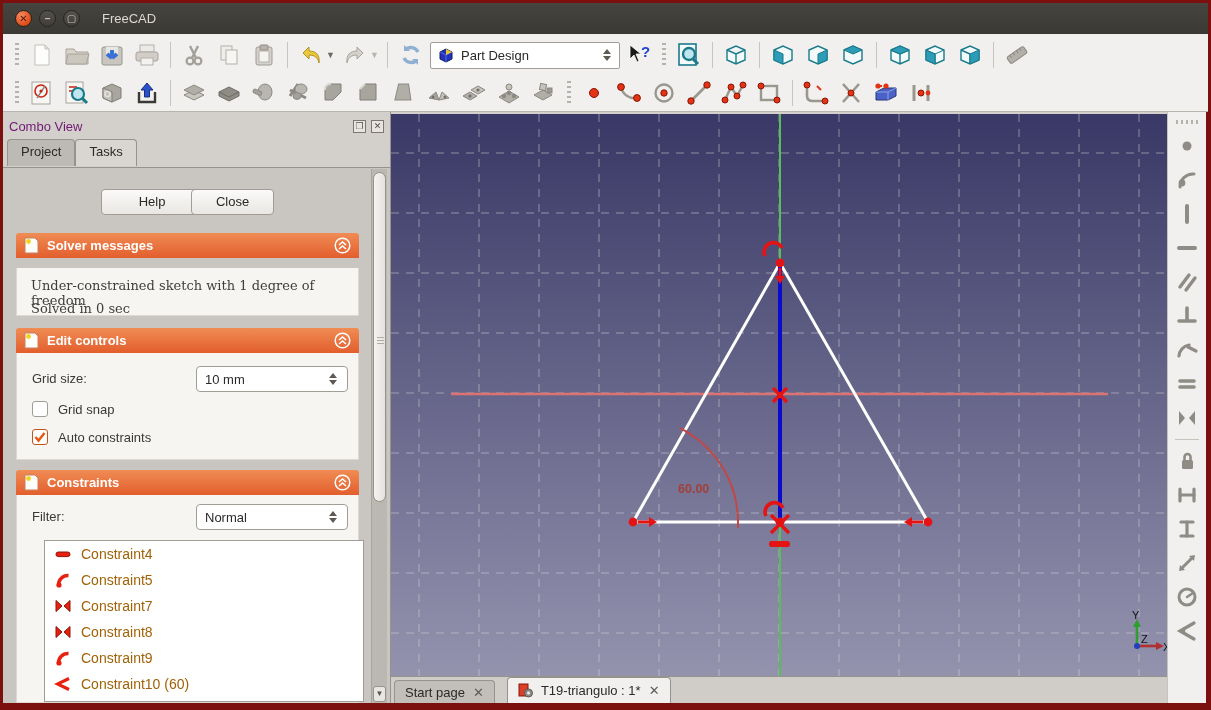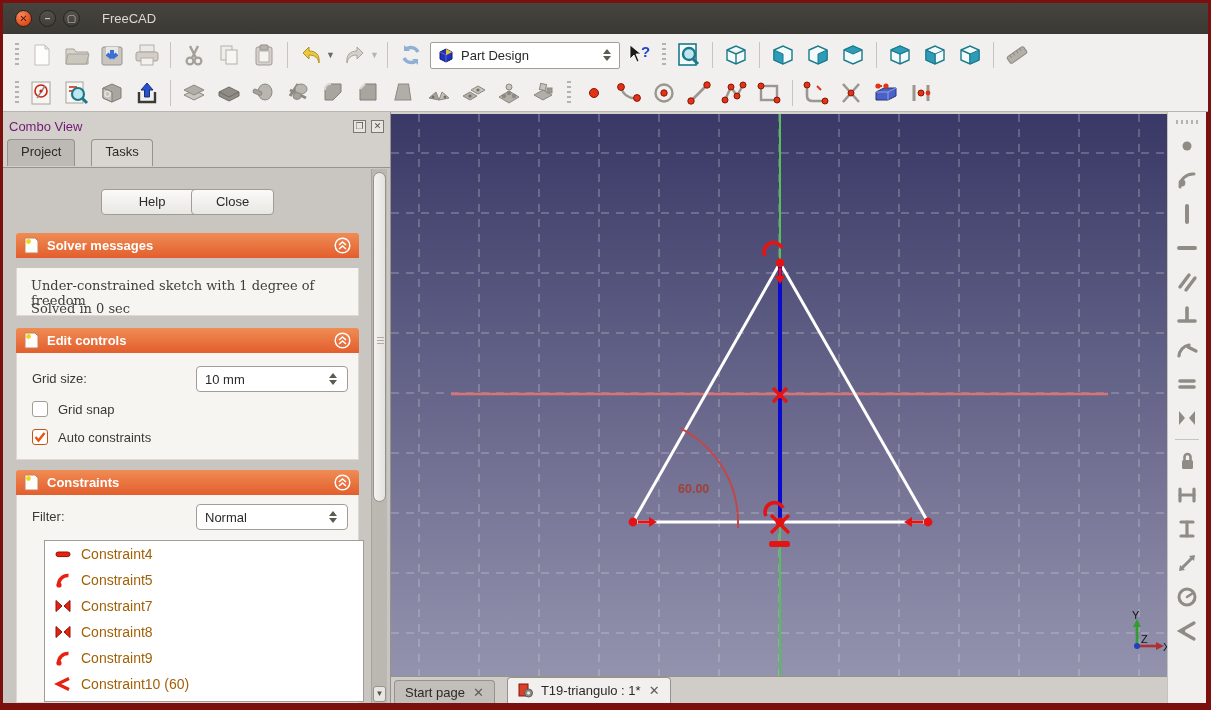--- a/index.html
+++ b/index.html
@@ -25,21 +25,21 @@
   .spin{margin-left:auto;display:flex;flex-direction:column;gap:2px;align-items:center;padding-right:2px}
   .spin i{width:0;height:0;border-left:4px solid transparent;border-right:4px solid transparent}
   .spin .up{border-bottom:5px solid #5d5a54}
   .spin .dn{border-top:5px solid #5d5a54}
   
   .panel{left:3px;top:112px;width:388px;bottom:7px;background:#d3cfca;border-right:1px solid #96928c;overflow:hidden}
   .phead{position:absolute;left:0;top:2px;width:100%;height:24px;display:flex;align-items:center;padding:0 6px}
   .phead .t{font-size:13px;color:#701a75}
   .phicons{margin-left:auto;display:flex;gap:5px}
   .phicon{width:13px;height:13px;border:1px solid #7c7871;background:#e8e5e0;display:flex;align-items:center;justify-content:center;font-size:9px;color:#55524c}
-  .ptabs{position:absolute;left:4px;top:27px;display:flex;gap:16px}
+  .ptabs{position:absolute;left:4px;top:27px;display:flex;gap:0}
   .ptab{padding:4px 13px 5px;border:1px solid #96928c;border-bottom:none;border-radius:4px 4px 0 0;background:#bdb9b4;font-size:13px}
   .ptab.active{background:#d9d6d1;position:relative;z-index:2;padding-bottom:7px}
   .pcontent{position:absolute;left:0;top:55px;right:0;bottom:0;background:#c9c5c0;border-top:1px solid #96928c}
   .btn{position:absolute;height:26px;border:1px solid #a19d96;border-radius:4px;background:linear-gradient(#fbfaf9,#e9e7e3);text-align:center;line-height:24px;font-size:13px;color:#2b2a28}
   .sect-h{position:absolute;left:13px;width:343px;height:25px;border-radius:3px 3px 0 0;background:linear-gradient(#f08c54,#e25e2d);display:flex;align-items:center;padding:0 8px;gap:8px}
   .sect-h .st{color:#fff;font-weight:bold;font-size:13px}
   .sect-b{position:absolute;left:13px;width:343px;background:#f6f5f2;border:1px solid #dcd8d3;border-top:none}
   .serif{font-family:"DejaVu Serif","Liberation Serif",serif;font-size:13px;color:#403e3a}
   .flabel{font-size:13px;color:#3a3936}
   .field{position:absolute;width:152px;height:26px;background:#fff;border:1px solid #a29e97;border-radius:4px;display:flex;align-items:center;padding:0 8px;font-size:13px}

